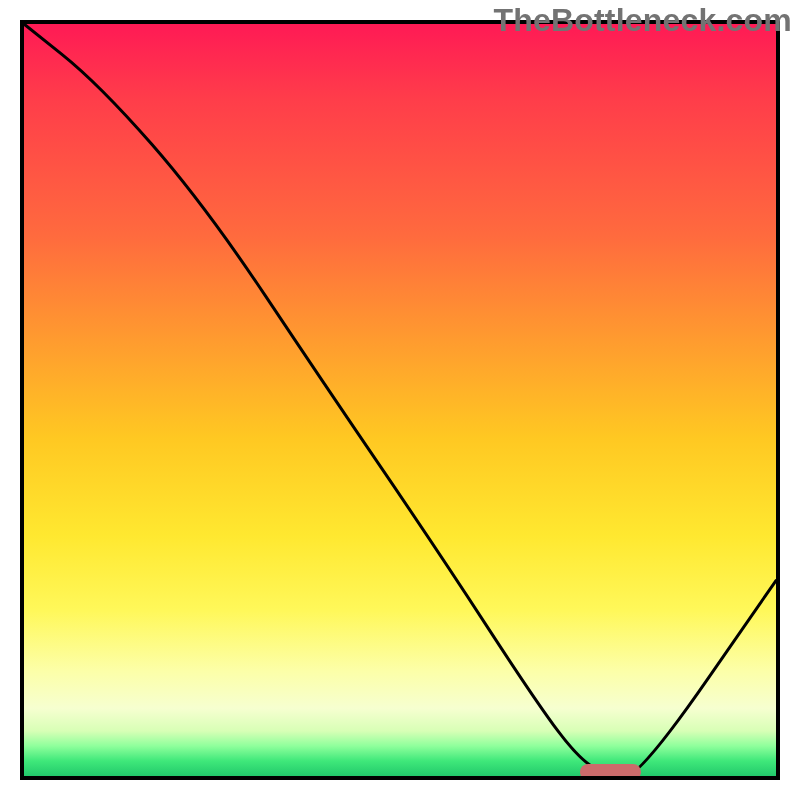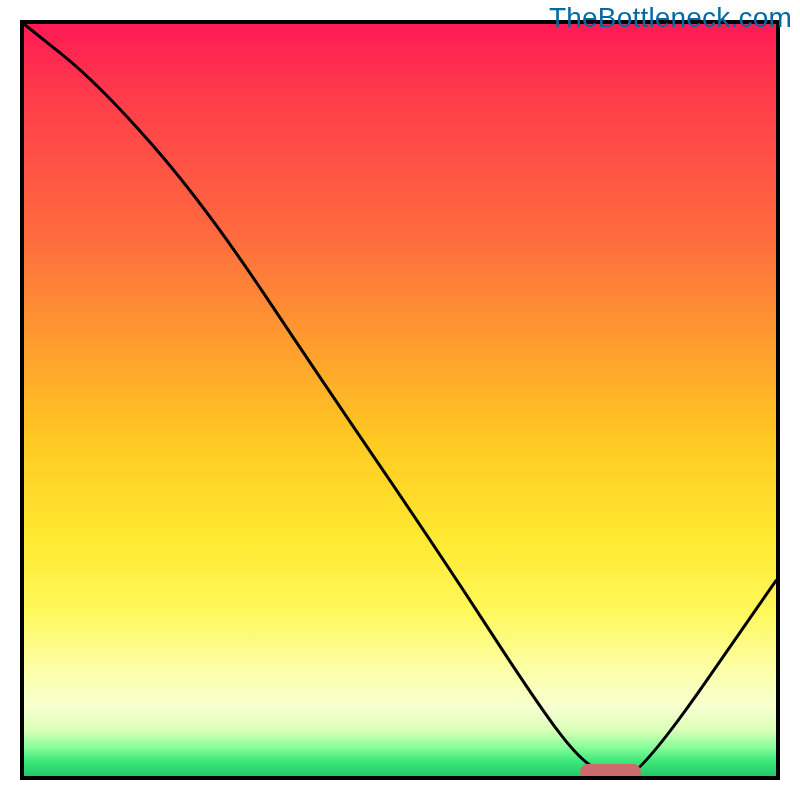--- a/index.html
+++ b/index.html
@@ -13,23 +13,23 @@
   .container {
     position: relative;
     width: 800px;
     height: 800px;
   }
   .watermark {
     position: absolute;
     top: 2px;
     right: 8px;
     font-family: Arial, Helvetica, sans-serif;
-    font-size: 28px;
-    font-weight: 400;
-    color: #0369a1;
+    font-size: 32px;
+    font-weight: 700;
+    color: #737373;
     letter-spacing: 0.2px;
     z-index: 10;
   }
   .plot-area {
     position: absolute;
     left: 20px;
     top: 20px;
     width: 760px;
     height: 760px;
     border: 4px solid #000;

